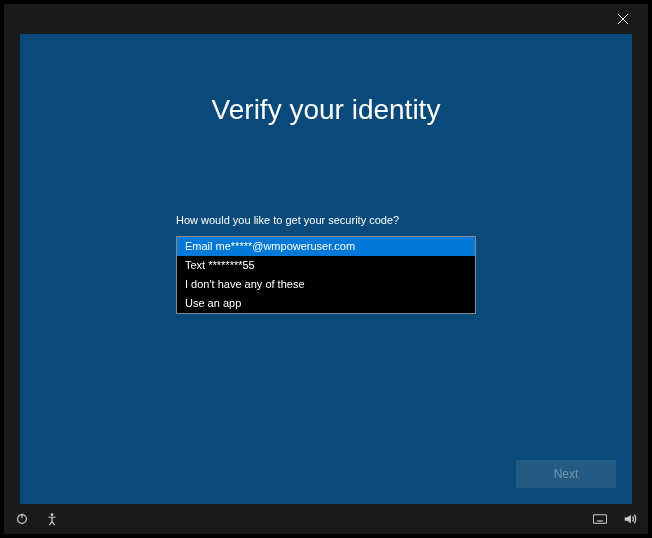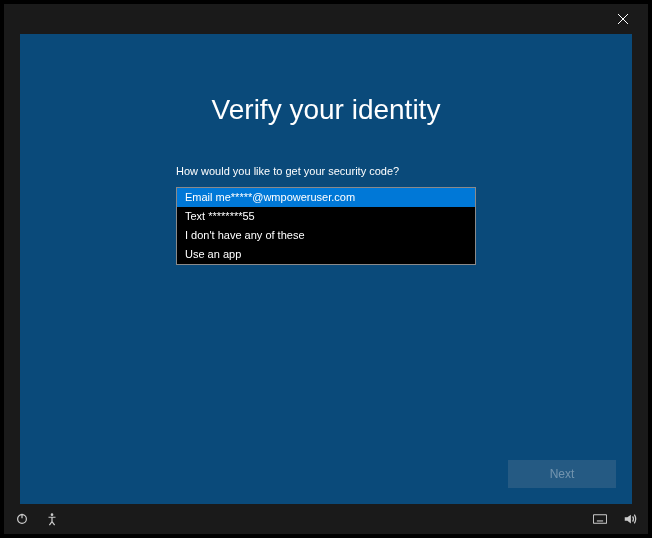--- a/index.html
+++ b/index.html
@@ -42,21 +42,21 @@
     align-items: center;
   }
   .heading {
     font-size: 28px;
     font-weight: 300;
     color: #fff;
     margin-top: 60px;
     text-align: center;
   }
   .form-block {
-    margin-top: 39px;
+    margin-top: 88px;
     width: 300px;
   }
   .prompt {
     font-size: 11px;
     color: #fff;
     margin-bottom: 10px;
   }
   .dropdown {
     width: 300px;
     border: 1px solid #8a8a8a;
@@ -71,21 +71,21 @@
     line-height: 15px;
   }
   .dropdown-option.selected {
     background: #0078d7;
     color: #fff;
   }
   .next-btn {
     position: absolute;
     right: 16px;
     bottom: 16px;
-    width: 108px;
+    width: 100px;
     height: 28px;
     background: rgba(120,140,160,0.25);
     color: rgba(255,255,255,0.35);
     font-size: 12px;
     border: none;
     display: flex;
     align-items: center;
     justify-content: center;
     cursor: default;
     text-align: center;

